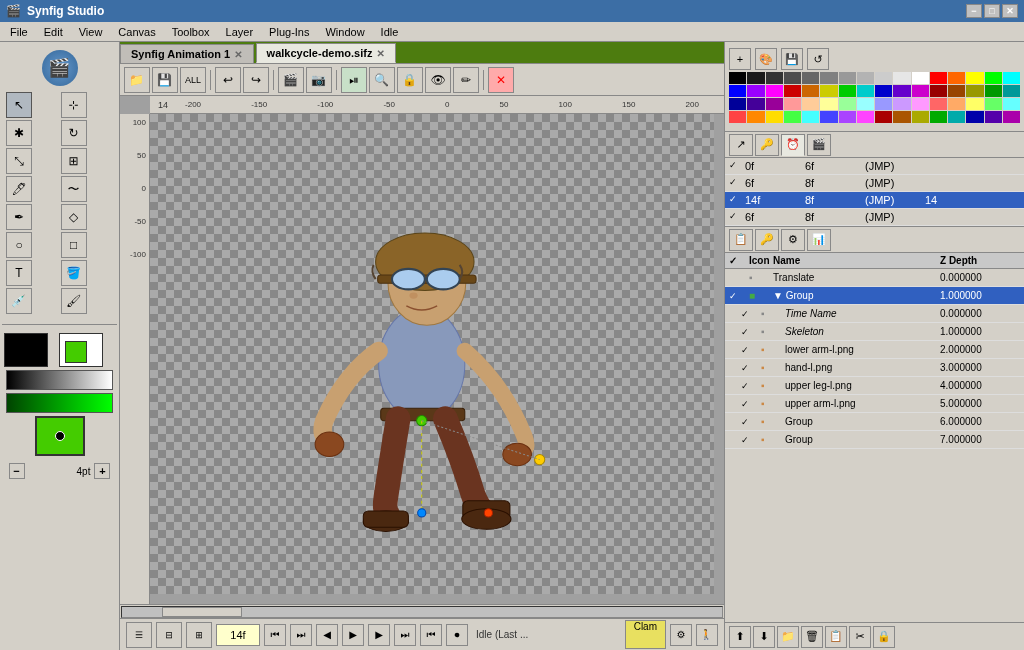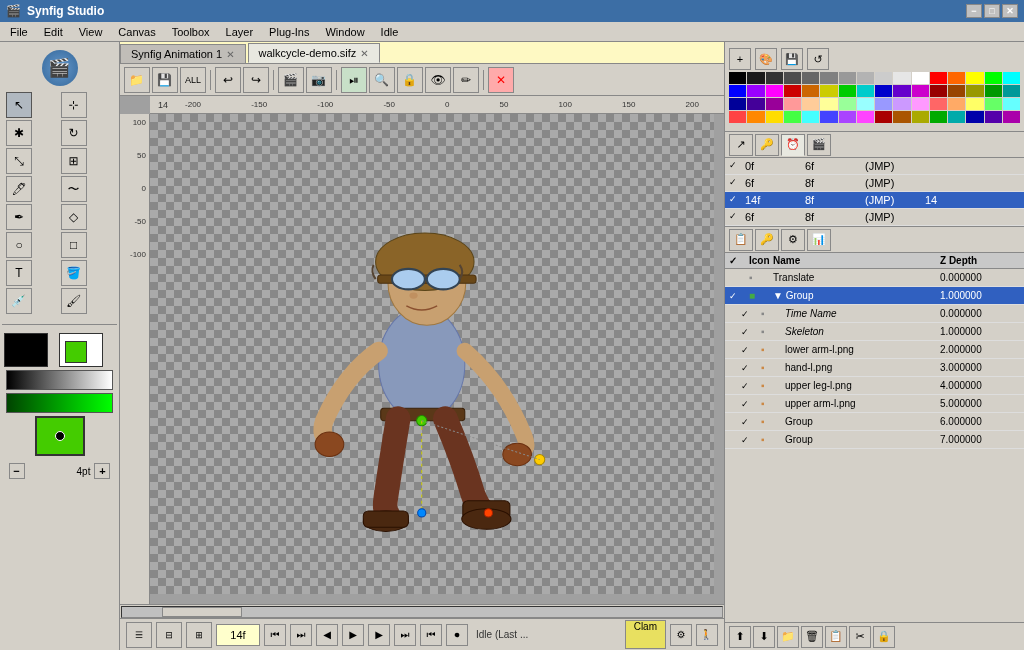--- a/index.html
+++ b/index.html
@@ -36,21 +36,21 @@
     .color-indicator { width: 50px; height: 40px; background: #44cc00; border: 2px solid #333; margin: 3px auto; display: flex; align-items: center; justify-content: center; }
     .color-dot { width: 10px; height: 10px; background: #000; border-radius: 50%; border: 1px solid #fff; }
     .size-controls { display: flex; align-items: center; justify-content: center; gap: 4px; padding: 4px; }
     .size-minus, .size-plus { width: 16px; height: 16px; background: #d4d0c8; border: 1px solid #888; display: flex; align-items: center; justify-content: center; cursor: pointer; font-weight: bold; }
     .size-label { font-size: 10px; margin-left: 48px; }
 
     
     .canvas-area { flex: 1; display: flex; flex-direction: column; background: #c0c0c0; }
 
     
-    .tab-bar { height: 22px; background: #fef9c3; display: flex; align-items: flex-end; border-bottom: 1px solid #888; }
+    .tab-bar { height: 22px; background: #4d7c0f; display: flex; align-items: flex-end; border-bottom: 1px solid #888; font-weight: bold; }
     .tab { padding: 3px 10px; background: #c0bdb8; border: 1px solid #888; border-bottom: none; font-size: 11px; cursor: pointer; display: flex; align-items: center; gap: 4px; margin-right: 2px; }
     .tab.active { background: #e8e8e0; border-bottom: 1px solid #e8e8e0; }
     .tab-close { color: #666; font-size: 10px; cursor: pointer; }
 
     
     .toolbar { height: 32px; background: #d4d0c8; display: flex; align-items: center; padding: 2px 4px; gap: 2px; border-bottom: 1px solid #888; }
     .tb-btn { width: 26px; height: 26px; background: #d4d0c8; border: 1px solid #888; display: flex; align-items: center; justify-content: center; cursor: pointer; font-size: 12px; }
     .tb-separator { width: 1px; height: 20px; background: #888; margin: 0 2px; }
 
     

